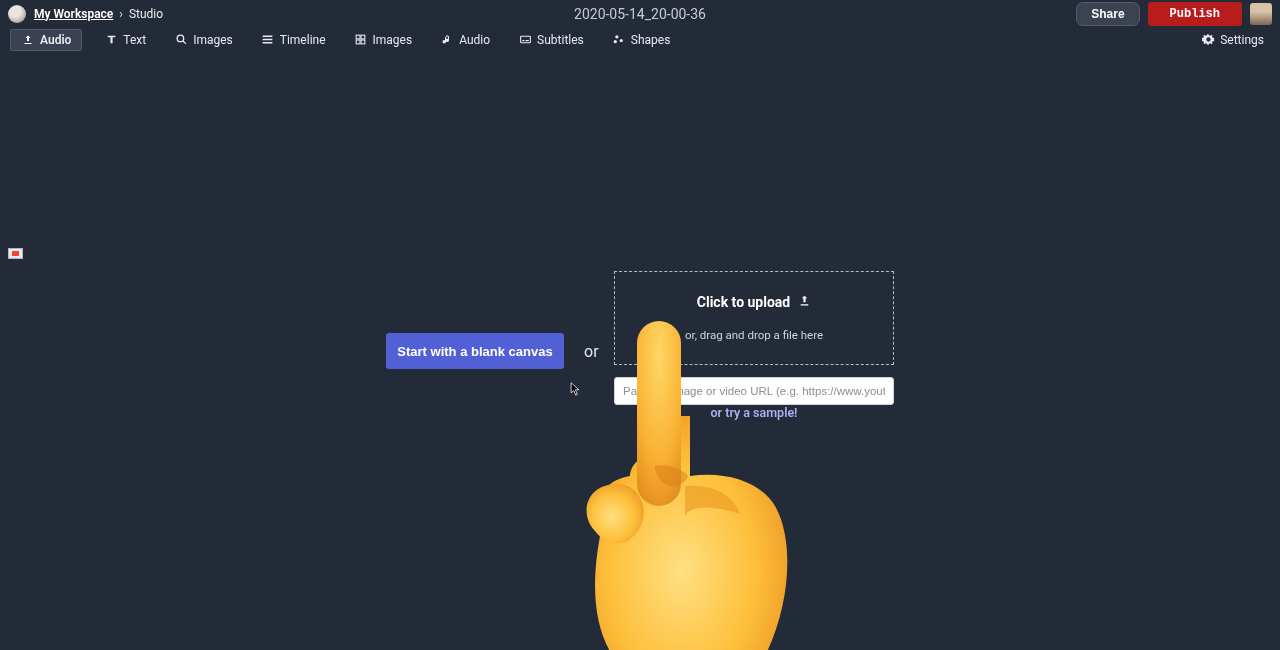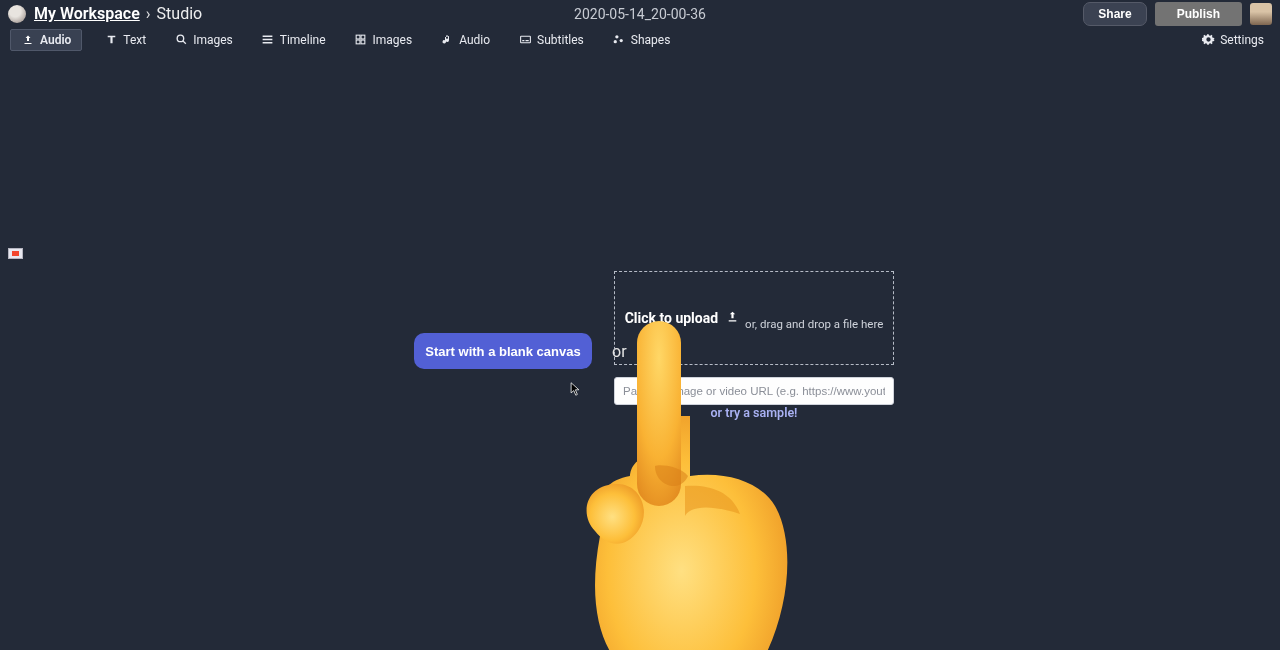--- a/index.html
+++ b/index.html
@@ -23,21 +23,21 @@
       position: relative;
     }
     .avatar-small {
       width: 18px;
       height: 18px;
       border-radius: 50%;
       background: radial-gradient(circle at 40% 35%, #e8e4df 0 35%, #9a8f8a 90%);
       margin-right: 8px;
     }
     .breadcrumb {
-      font-size: 16px;
+      font-size: 12px;
       color: #fff;
       display: flex;
       align-items: flex-start;
       gap: 4px;
     }
     .breadcrumb-workspace {
       text-decoration: underline;
       font-weight: 600;
     }
     .breadcrumb-sep { opacity: 0.85; margin: 0 2px; }
@@ -61,28 +61,29 @@
       background: #3b4252;
       border: 1px solid #555a68;
       color: #fff;
       font-size: 12px;
       font-weight: 600;
       padding: 4px 14px;
       border-radius: 7px;
       cursor: pointer;
     }
     .btn-publish {
-      background: #737373;
+      background: #b91c1c;
       border: none;
       color: #fff;
       font-size: 12px;
       font-weight: 700;
       padding: 5px 22px;
       border-radius: 3px;
       cursor: pointer;
+      font-family: Liberation Mono, monospace;
     }
     .user-avatar {
       width: 22px;
       height: 22px;
       border-radius: 3px;
       background: linear-gradient(180deg, #d9c3a6 0 40%, #7e6650 100%);
     }
 
     
     .toolbar {
@@ -149,39 +150,38 @@
       gap: 20px;
     }
     .btn-blank {
       background: #5260d5;
       color: #fff;
       font-size: 13px;
       font-weight: 600;
       border: none;
       width: 178px;
       height: 36px;
-      border-radius: 10px;
-      cursor: pointer;
-      margin-left: 28px;
+      border-radius: 3px;
+      cursor: pointer;
     }
     .or-text { color: #e5e5e5; font-size: 16px; }
 
     .upload-col {
       position: absolute;
       left: 614px;
       top: 220px;
       width: 280px;
     }
 
     .upload-zone {
       border: 1.5px dashed #b6bcc7;
       height: 94px;
       width: 280px;
       display: flex;
-      flex-direction: row;
+      flex-direction: column;
       align-items: center;
       justify-content: center;
       gap: 6px;
       cursor: pointer;
     }
     .upload-main {
       font-weight: 700;
       font-size: 14px;
       display: flex;
       align-items: center;

